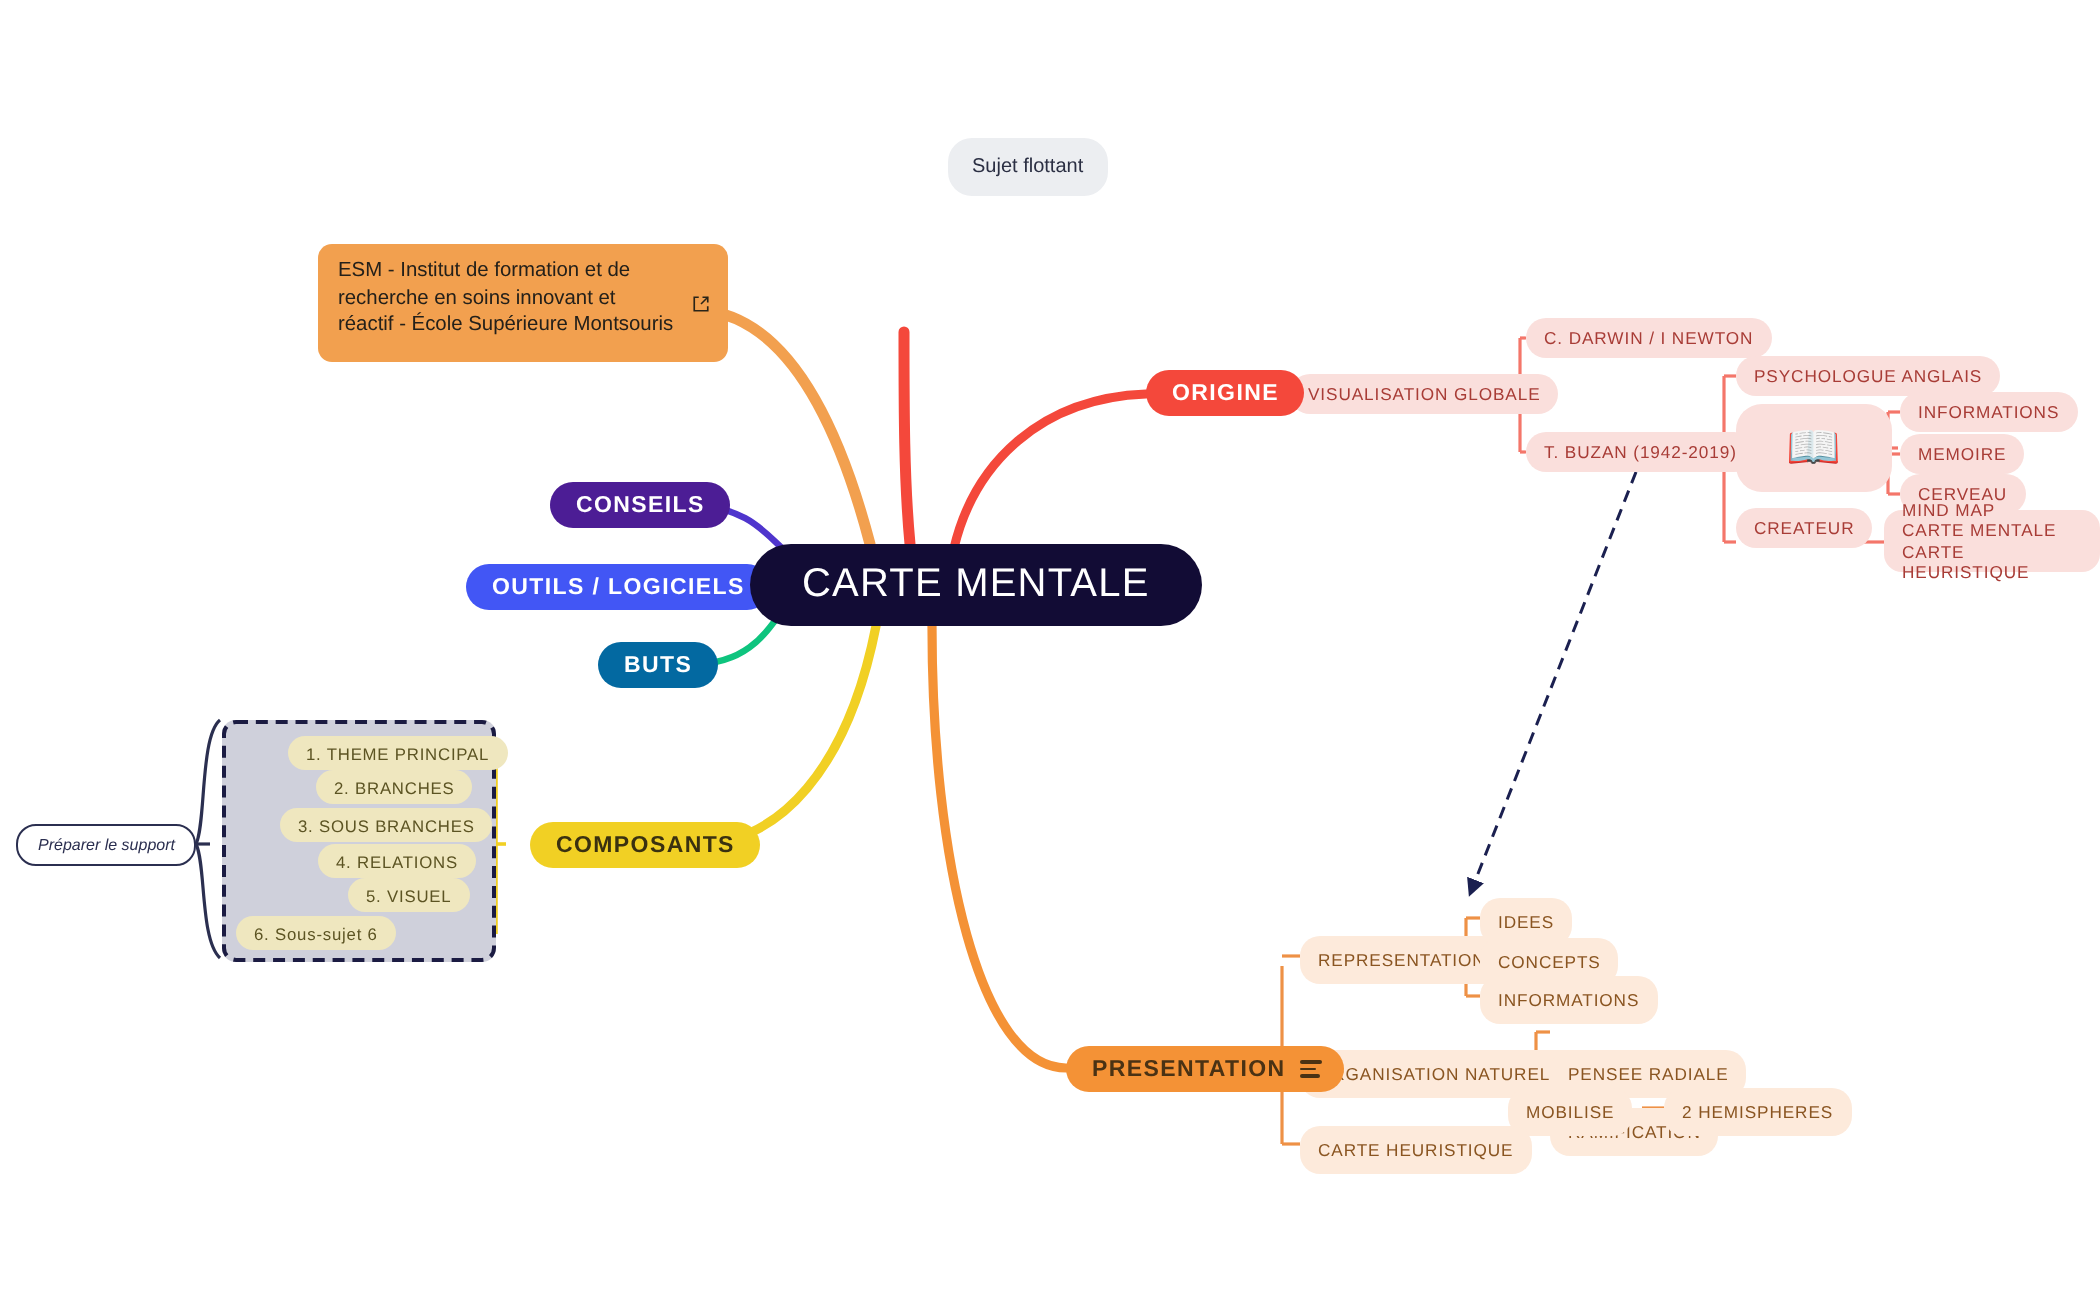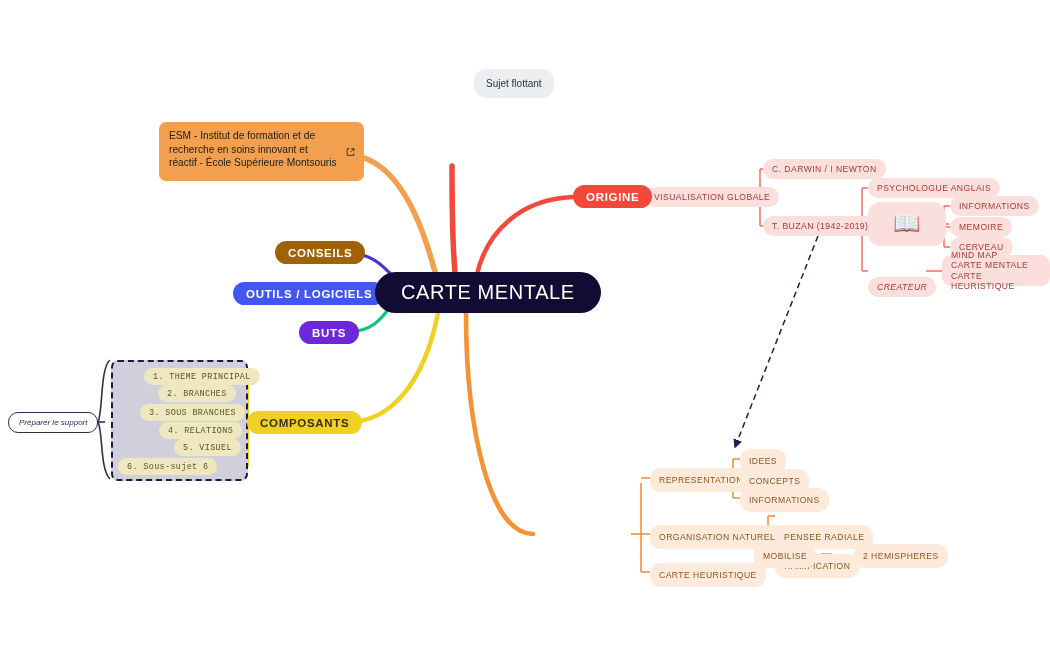--- a/index.html
+++ b/index.html
@@ -19,24 +19,24 @@
     background:#120c35;color:#ffffff;border-radius:26px;
     font-size:20px;letter-spacing:.6px;padding:0 26px;height:41px;
     left:375px;top:272px;z-index:6;
   }
 
   
   .pill{border-radius:13px;height:23px;padding:0 13px;font-size:11.5px;
         font-weight:bold;letter-spacing:.7px;color:#fff;z-index:5;}
   .pill.applications{background:#f4483b;left:405px;top:143px;}
   .pill.origine{background:#f4483b;left:573px;top:185px;}
-  .pill.conseils{background:#a16207;left:275px;top:241px;}
+  .pill.conseils{background:#4c1d95;left:275px;top:241px;}
   .pill.outils{background:#4256f5;left:233px;top:282px;}
-  .pill.buts{background:#6d28d9;left:299px;top:321px;}
-  .pill.composants{background:#f1d024;color:#3a3110;left:247px;top:411px;text-align:center;}
+  .pill.buts{background:#0369a1;left:299px;top:321px;}
+  .pill.composants{background:#f1d024;color:#3a3110;left:265px;top:411px;text-align:center;}
   .pill.presentation{background:#f49236;color:#4a3214;left:533px;top:523px;padding:0 11px 0 13px;gap:7px;}
 
   .pres-icon{display:inline-flex;flex-direction:column;gap:2px;width:11px;}
   .pres-icon i{display:block;height:1.6px;background:#4a3214;border-radius:1px;}
   .pres-icon i:nth-child(1){width:11px;}
   .pres-icon i:nth-child(2){width:8px;}
   .pres-icon i:nth-child(3){width:10px;}
 
   
   .floating{background:#eceef1;color:#2b2f43;border-radius:12px;height:29px;
@@ -55,47 +55,47 @@
   
   .rnode{background:#fadfdc;color:#a83c36;border-radius:10px;height:20px;
          padding:0 9px;font-size:8.6px;letter-spacing:.45px;z-index:4;}
   .rnode.vg{left:645px;top:187px;}
   .rnode.darwin{left:763px;top:159px;}
   .rnode.buzan{left:763px;top:216px;}
   .rnode.psy{left:868px;top:178px;}
   .rnode.appr{left:950px;top:196px;}
   .rnode.mem{left:950px;top:217px;}
   .rnode.cerv{left:950px;top:237px;}
-  .rnode.createur{left:868px;top:277px;font-style:italic;}
+  .rnode.createur{left:868px;top:254px;}
   .rnode.multi{left:942px;top:255px;height:31px;padding:4px 9px;white-space:pre-line;
                 display:flex;align-items:center;line-height:10.5px;text-align:left;
                 justify-content:flex-start;border-radius:9px;}
   .rnode.bookwrap{left:868px;top:202px;width:78px;height:44px;border-radius:13px;}
   .bookicon{font-size:22px;line-height:1;}
 
   
   .onode{background:#fdeadb;color:#8a5521;border-radius:10px;height:19px;
          padding:12px 9px;font-size:8.6px;letter-spacing:.45px;z-index:4;}
   .onode.repr{left:650px;top:468px;}
   .onode.idees{left:740px;top:449px;}
   .onode.conc{left:740px;top:469px;}
   .onode.info{left:740px;top:488px;}
   .onode.orgnat{left:650px;top:525px;}
   .onode.ram{left:775px;top:506px;margin-top:48px;}
   .onode.pensee{left:775px;top:525px;}
   .onode.mob{left:754px;top:544px;}
-  .onode.hemi{left:854px;top:544px;}
+  .onode.hemi{left:832px;top:544px;}
   .onode.ch{left:650px;top:563px;}
 
   
   .selbox{position:absolute;left:111px;top:360px;width:133px;height:117px;
           background:#cfd0db;border:2.2px dashed #1b1b42;border-radius:7px;z-index:2;}
   .lnode{position:absolute;background:#efe7bf;color:#5c5423;border-radius:9px;
          height:17px;padding:0 9px;font-size:8.4px;letter-spacing:.4px;
-         display:flex;align-items:center;z-index:3;white-space:nowrap;font-family:Liberation Mono, monospace;}
+         display:flex;align-items:center;z-index:3;white-space:nowrap;}
   .lnode.l1{left:144px;top:368px;}
   .lnode.l2{left:158px;top:385px;}
   .lnode.l3{left:140px;top:404px;}
   .lnode.l4{left:159px;top:422px;}
   .lnode.l5{left:174px;top:439px;}
   .lnode.l6{left:118px;top:458px;}
 
   .prep{position:absolute;left:8px;top:412px;height:19px;padding:0 10px;
         border:1.4px solid #2b2f50;border-radius:10px;background:#fff;
         color:#2b2f50;font-size:8px;font-style:italic;display:flex;align-items:center;z-index:3;}
@@ -185,20 +185,28 @@
         <path d="M10.5 1.5 L6 6" fill="none" stroke="#2a2418" stroke-width="1.1"></path>
       </svg>
     </span>
   </div>
 
   <div class="node pill origine">ORIGINE</div>
   <div class="node pill conseils">CONSEILS</div>
   <div class="node pill outils">OUTILS / LOGICIELS</div>
   <div class="node pill buts">BUTS</div>
   <div class="node pill composants">COMPOSANTS</div>
+  <div class="node pill presentation">
+    <span>PRESENTATION</span>
+    <span class="pres-icon">
+        <i></i>
+        <i></i>
+        <i></i>
+      </span>
+  </div>
 
   <div class="node rnode vg">VISUALISATION GLOBALE</div>
   <div class="node rnode darwin">C. DARWIN / I NEWTON</div>
   <div class="node rnode buzan">T. BUZAN (1942-2019)</div>
   <div class="node rnode psy">PSYCHOLOGUE ANGLAIS</div>
   <div class="node rnode bookwrap">
     <span class="bookicon">📖</span>
   </div>
   <div class="node rnode appr">INFORMATIONS</div>
   <div class="node rnode mem">MEMOIRE</div>

